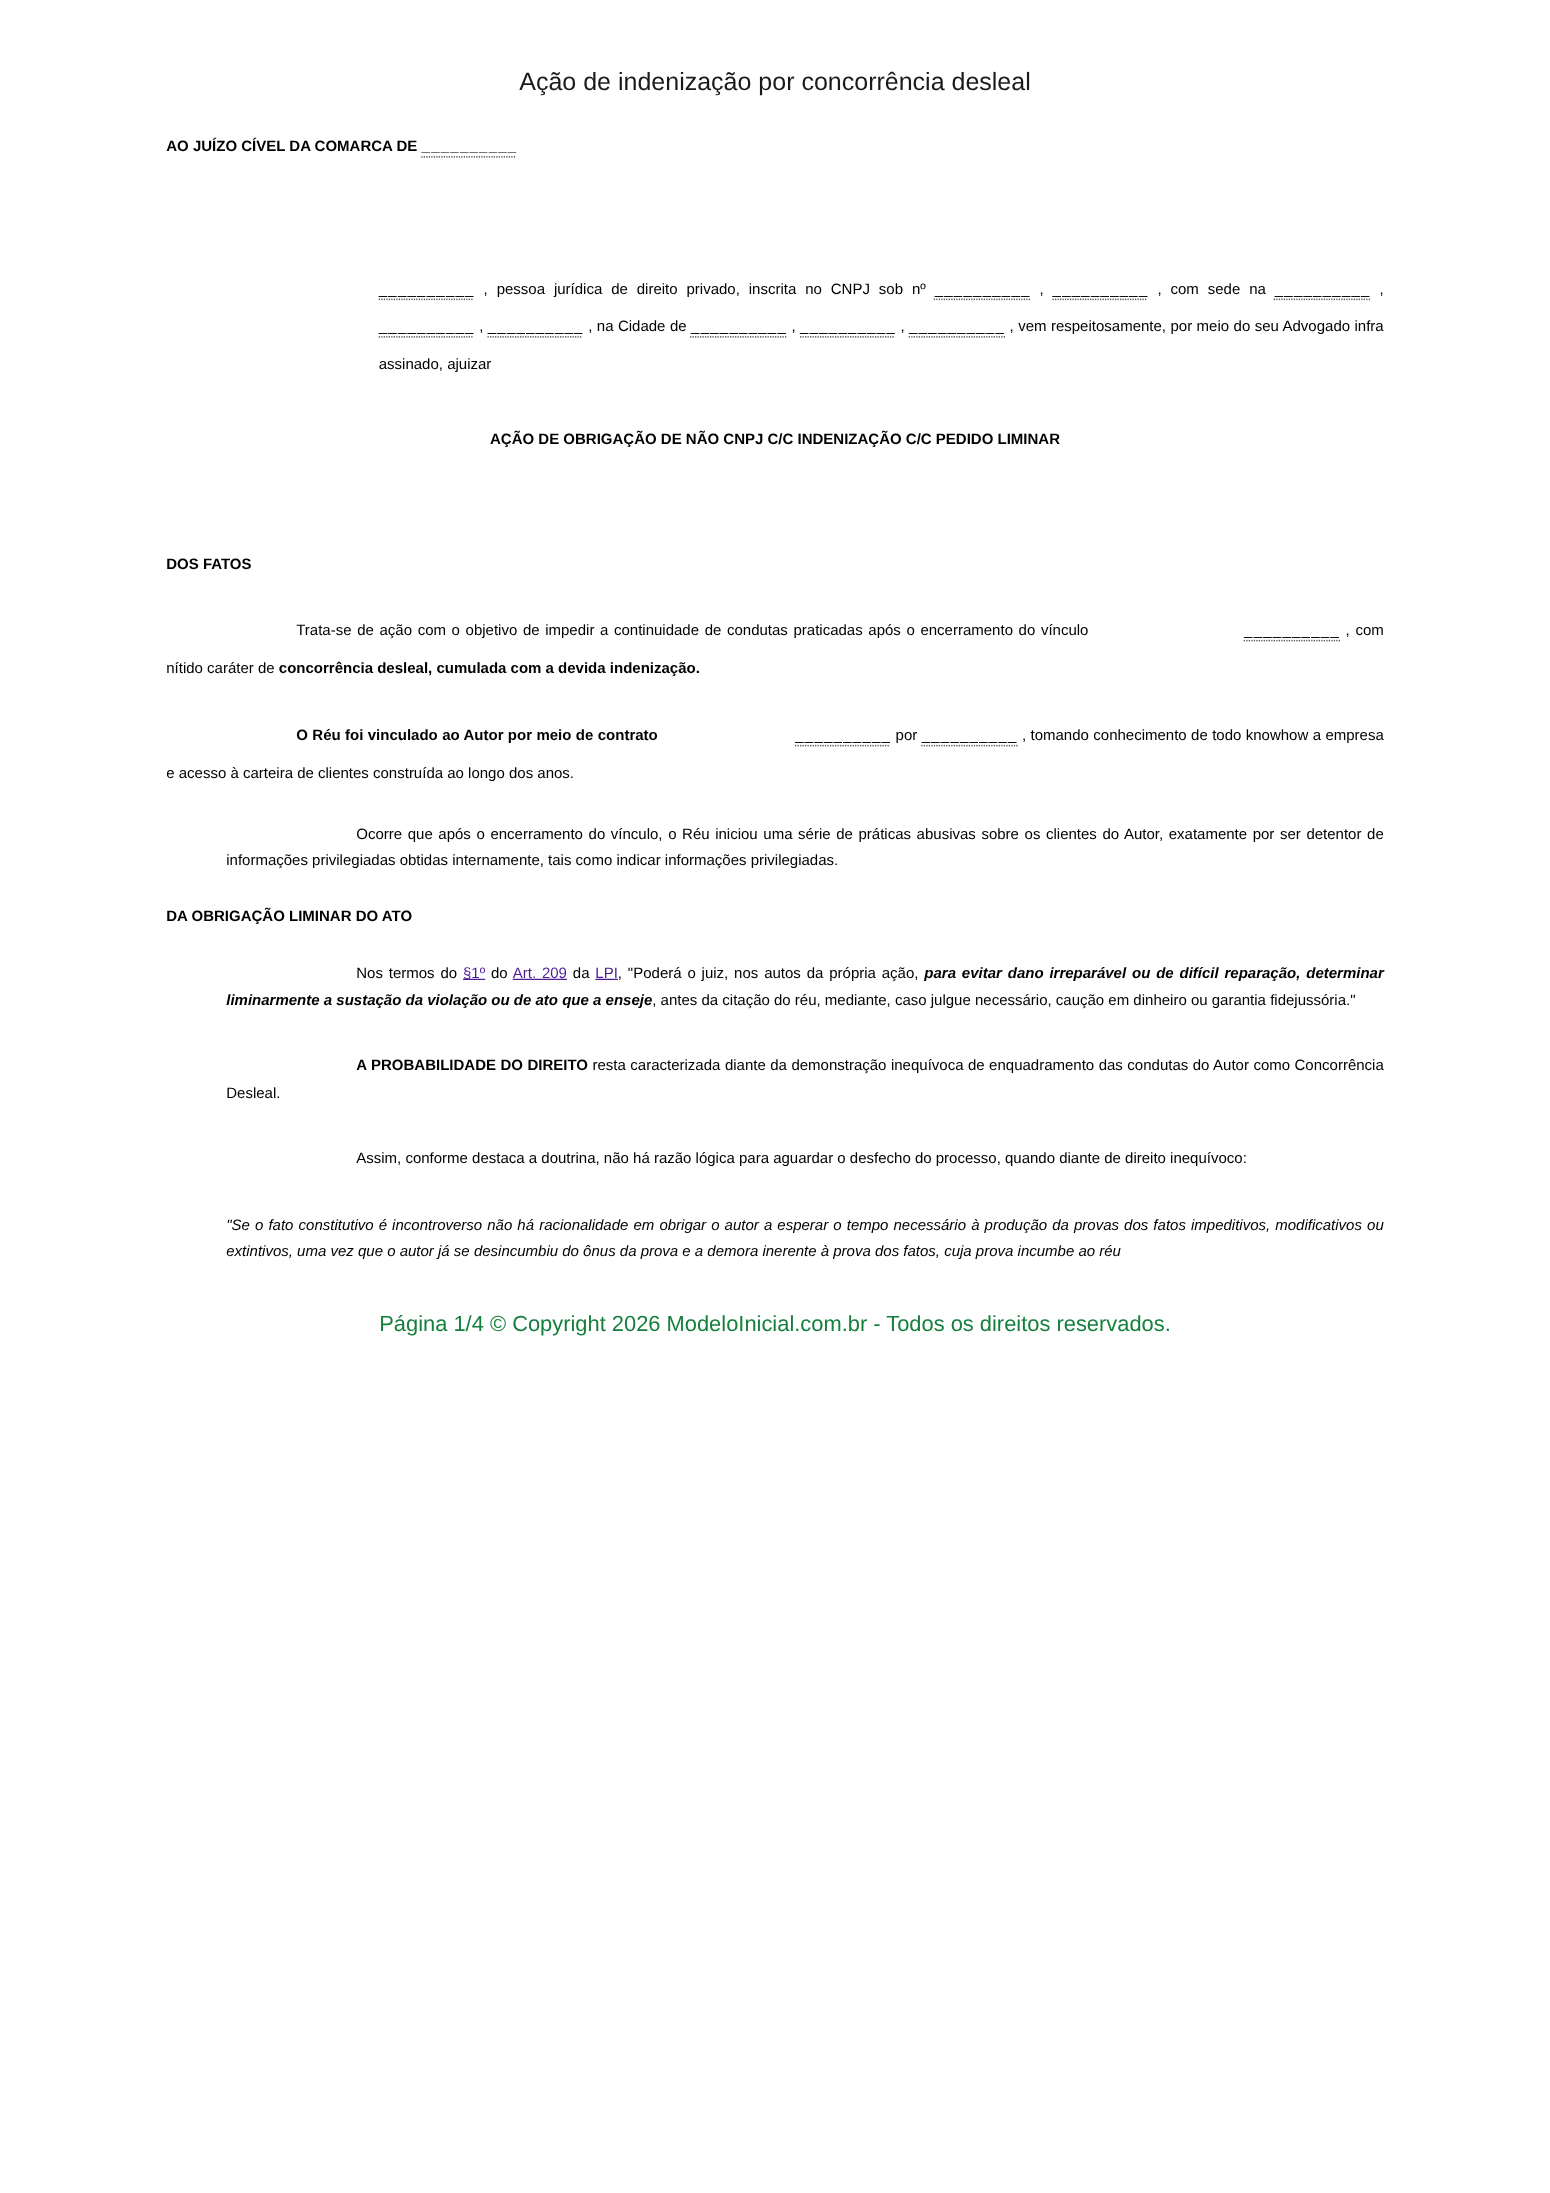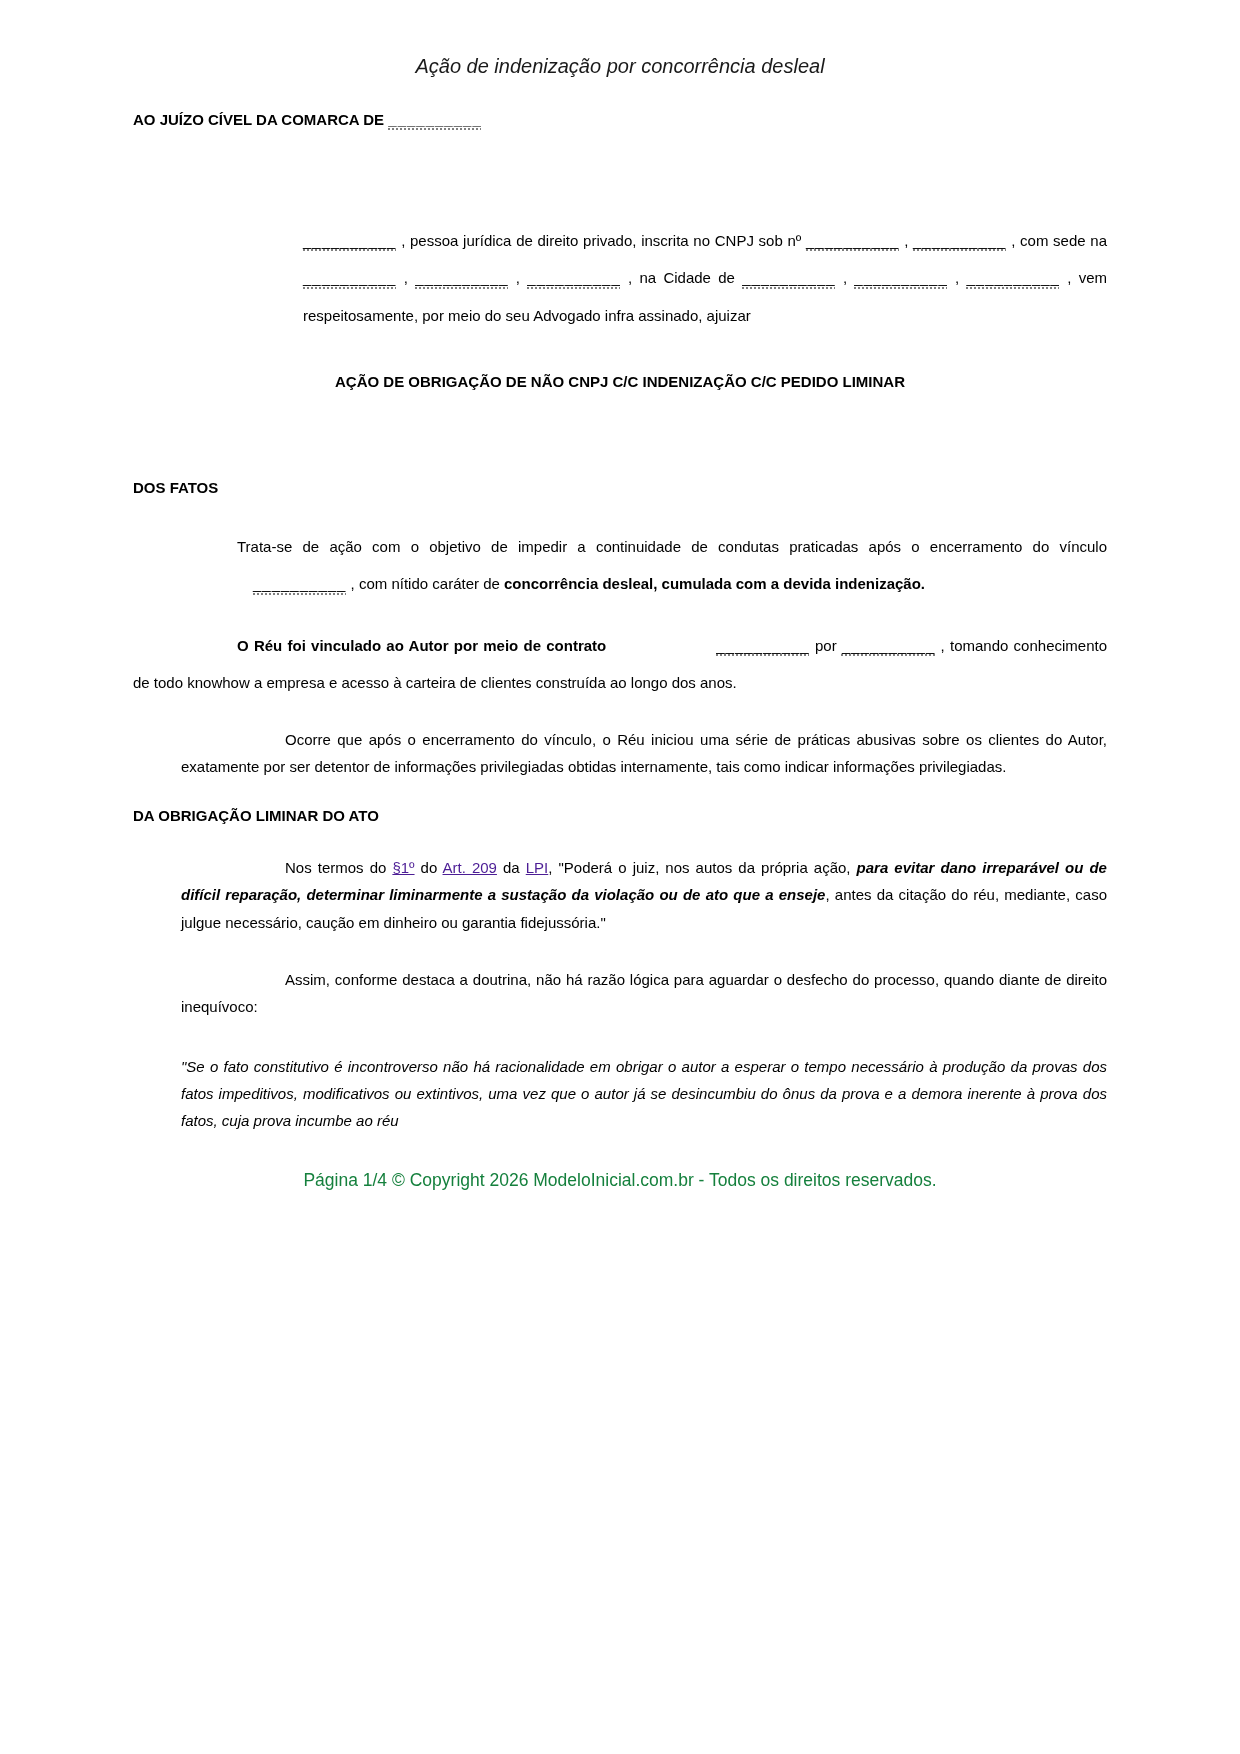--- a/index.html
+++ b/index.html
@@ -3,23 +3,23 @@
 <meta charset="utf-8">
 <style>
   html,body{margin:0;padding:0;}
   body{
     width:1240px;height:1754px;background:#ffffff;color:#000;
     font-family:"Liberation Sans","DejaVu Sans",sans-serif;
     overflow:hidden;position:relative;
   }
   .page{padding:52px 133px 0 133px;}
   .doc-title{
-    text-align:center;font-size:20px;line-height:1.4;color:#1a1a1a;font-style:italic;
+    text-align:center;font-size:20px;line-height:1.4;color:#1a1a1a;
   }
-  .blk{font-size:15px;color:#000;}
+  .blk{font-size:12px;color:#000;}
   .court{font-weight:700;}
   .party{margin-left:170px;text-align:justify;}
   .center-heading{text-align:center;font-weight:700;}
   .heading{font-weight:700;}
   .para{text-align:justify;text-indent:104px;}
   .quote{margin-left:170px;text-align:justify;font-style:italic;}
   .lh-base{line-height:1.82;margin-left:48px;}
   .lh-tall{line-height:2.5;}
   .lh-mid{line-height:1.85;}
 
@@ -65,18 +65,19 @@
   <div data-name="document-blocks">
       <div class="blk court lh-mid" data-name="court-line"><span class="b" data-name="text-run">AO JUÍZO CÍVEL DA COMARCA DE  </span><span class="blank" data-name="blank-field">__________</span></div>
       <div class="blk party lh-tall" data-name="party-paragraph"><span class="blank" data-name="blank-field">__________</span><span data-name="text-run"> , pessoa jurídica de direito privado, inscrita no CNPJ sob nº </span><span class="blank" data-name="blank-field">__________</span><span data-name="text-run"> , </span><span class="blank" data-name="blank-field">__________</span><span data-name="text-run"> , com sede na </span><span class="blank" data-name="blank-field">__________</span><span data-name="text-run"> , </span><span class="blank" data-name="blank-field">__________</span><span data-name="text-run"> , </span><span class="blank" data-name="blank-field">__________</span><span data-name="text-run"> , na Cidade de </span><span class="blank" data-name="blank-field">__________</span><span data-name="text-run"> , </span><span class="blank" data-name="blank-field">__________</span><span data-name="text-run"> , </span><span class="blank" data-name="blank-field">__________</span><span data-name="text-run"> , vem respeitosamente, por meio do seu Advogado infra assinado, ajuizar</span></div>
       <div class="blk center-heading lh-mid" data-name="action-heading"><span data-name="text-run">AÇÃO DE OBRIGAÇÃO DE NÃO CNPJ C/C INDENIZAÇÃO C/C PEDIDO LIMINAR</span></div>
       <div class="blk heading lh-mid" data-name="heading-dos-fatos"><span data-name="text-run">DOS FATOS</span></div>
       <div class="blk para lh-tall" data-name="para-trata-se"><span data-name="text-run">Trata-se de ação com o objetivo de impedir a continuidade de condutas praticadas após o encerramento do vínculo </span><span class="gap" data-name="spacer" style="width: 120px;"></span><span class="blank" data-name="blank-field">__________</span><span data-name="text-run"> , com nítido caráter de </span><span class="b" data-name="text-run">concorrência desleal, cumulada com a devida indenização.</span></div>
       <div class="blk para lh-tall" data-name="para-reu-vinculo"><span class="b" data-name="text-run">O Réu foi vinculado ao Autor por meio de contrato</span><span class="gap" data-name="spacer" style="width: 110px;"></span><span class="blank" data-name="blank-field">__________</span><span data-name="text-run"> por </span><span class="blank" data-name="blank-field">__________</span><span data-name="text-run"> , tomando conhecimento de todo </span><span class="i" data-name="text-run">knowhow</span><span data-name="text-run"> a empresa e acesso à carteira de clientes construída ao longo dos anos.</span></div>
       <div class="blk para lh-base" data-name="para-ocorre"><span data-name="text-run">Ocorre que após o encerramento do vínculo, o Réu iniciou uma série de práticas abusivas sobre os clientes do Autor, exatamente por ser detentor de informações privilegiadas obtidas internamente, tais como indicar informações privilegiadas.</span></div>
       <div class="blk heading lh-mid" data-name="heading-suspensao"><span data-name="text-run">DA OBRIGAÇÃO LIMINAR DO ATO</span></div>
       <div class="blk para lh-base" data-name="para-nos-termos"><span data-name="text-run">Nos termos do </span><a class="lnk" data-name="inline-link">§1º</a><span data-name="text-run"> do </span><a class="lnk" data-name="inline-link">Art. 209</a><span data-name="text-run"> da </span><a class="lnk" data-name="inline-link">LPI</a><span data-name="text-run">, </span><span class="i" data-name="text-run">"Poderá o juiz, nos autos da própria ação, </span><span class="bi" data-name="text-run">para evitar dano irreparável ou de difícil reparação, determinar liminarmente a sustação da violação ou de ato que a enseje</span><span class="i" data-name="text-run">, antes da citação do réu, mediante, caso julgue necessário, caução em dinheiro ou garantia fidejussória."</span></div>
+      <div class="blk para lh-base" data-name="para-probabilidade"><span class="b" data-name="text-run">A PROBABILIDADE DO DIREITO</span><span data-name="text-run"> resta caracterizada diante da demonstração inequívoca de enquadramento das condutas do Autor como Concorrência Desleal.</span></div>
       <div class="blk para lh-base" data-name="para-assim"><span data-name="text-run">Assim, conforme destaca a doutrina, não há razão lógica para aguardar o desfecho do processo, quando diante de direito inequívoco:</span></div>
       <div class="blk quote lh-base" data-name="quote-doutrina"><span data-name="text-run">"Se o fato constitutivo é incontroverso não há racionalidade em obrigar o autor a esperar o tempo necessário à produção da provas dos fatos impeditivos, modificativos ou extintivos, uma vez que o autor já se desincumbiu do ônus da prova e a demora inerente à prova dos fatos, cuja prova incumbe ao réu</span></div>
     </div>
 
   <div class="footer" data-name="page-footer">Página 1/4 © Copyright 2026 ModeloInicial.com.br - Todos os direitos reservados.</div>
 </div>
 
 </body></html>

